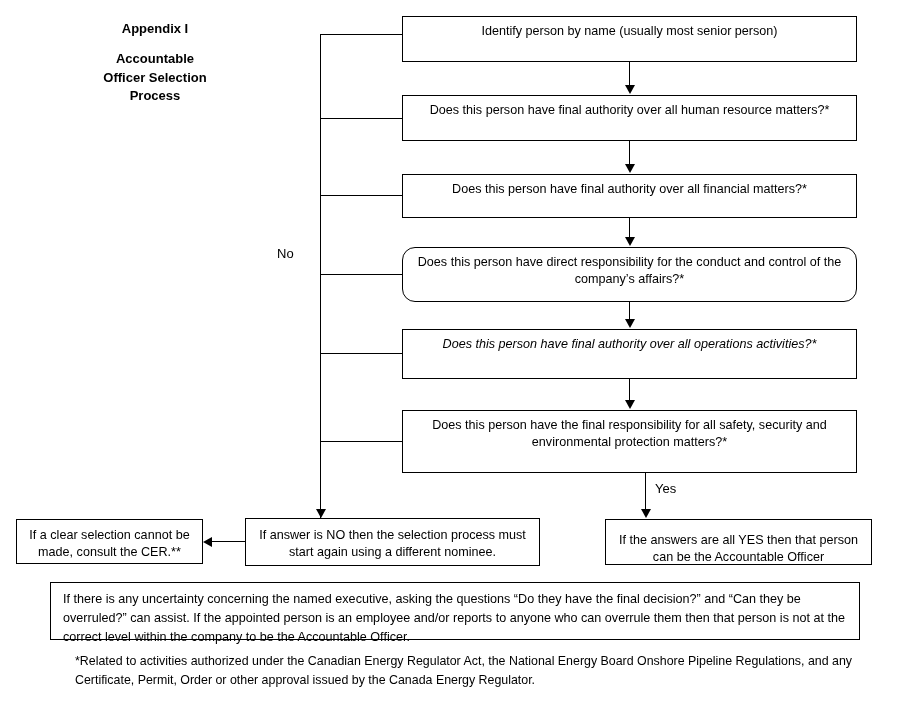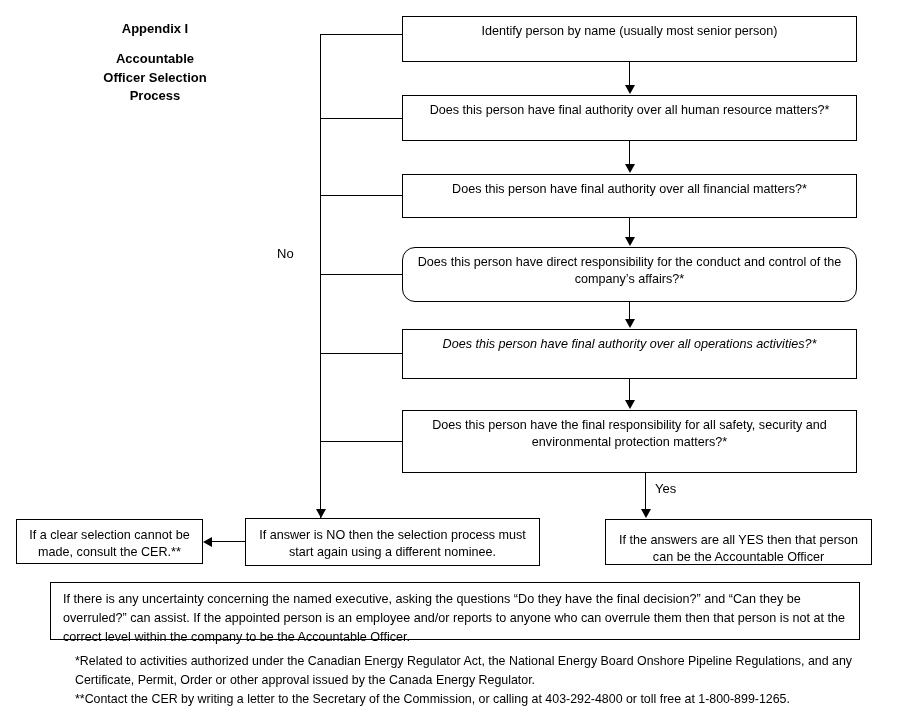--- a/index.html
+++ b/index.html
@@ -188,16 +188,15 @@
 
   <div class="hline" style="left:212px; top:541px; width:34px;"></div>
   <div class="arrow-left" style="left:203px; top:536.5px;"></div>
 
   <div class="note-box" style="left:50px; top:582px; width:810px; height:58px;">
     <span>If there is any uncertainty concerning the named executive, asking the questions “Do they have the final decision?” and “Can they be overruled?” can assist. If the appointed person is an employee and/or reports to anyone who can overrule them then that person is not at the correct level within the company to be the Accountable Officer.</span>
   </div>
 
   <div class="footnotes" style="left:75px; top:652px; width:810px;">
     <p><span>*Related to activities authorized under the </span><span class="ital">Canadian Energy Regulator Act</span><span>, the </span><span class="ital">National Energy Board Onshore Pipeline Regulations</span><span>, and any Certificate, Permit, Order or other approval issued by the Canada Energy Regulator.</span></p>
-    <p>**Contact the CER by writing a letter to the Secretary of the Commission, or calling at 403-292-4800 or toll free at 1-800-899-1265.</p>
   </div>
 
 </div>
 
 </body></html>

